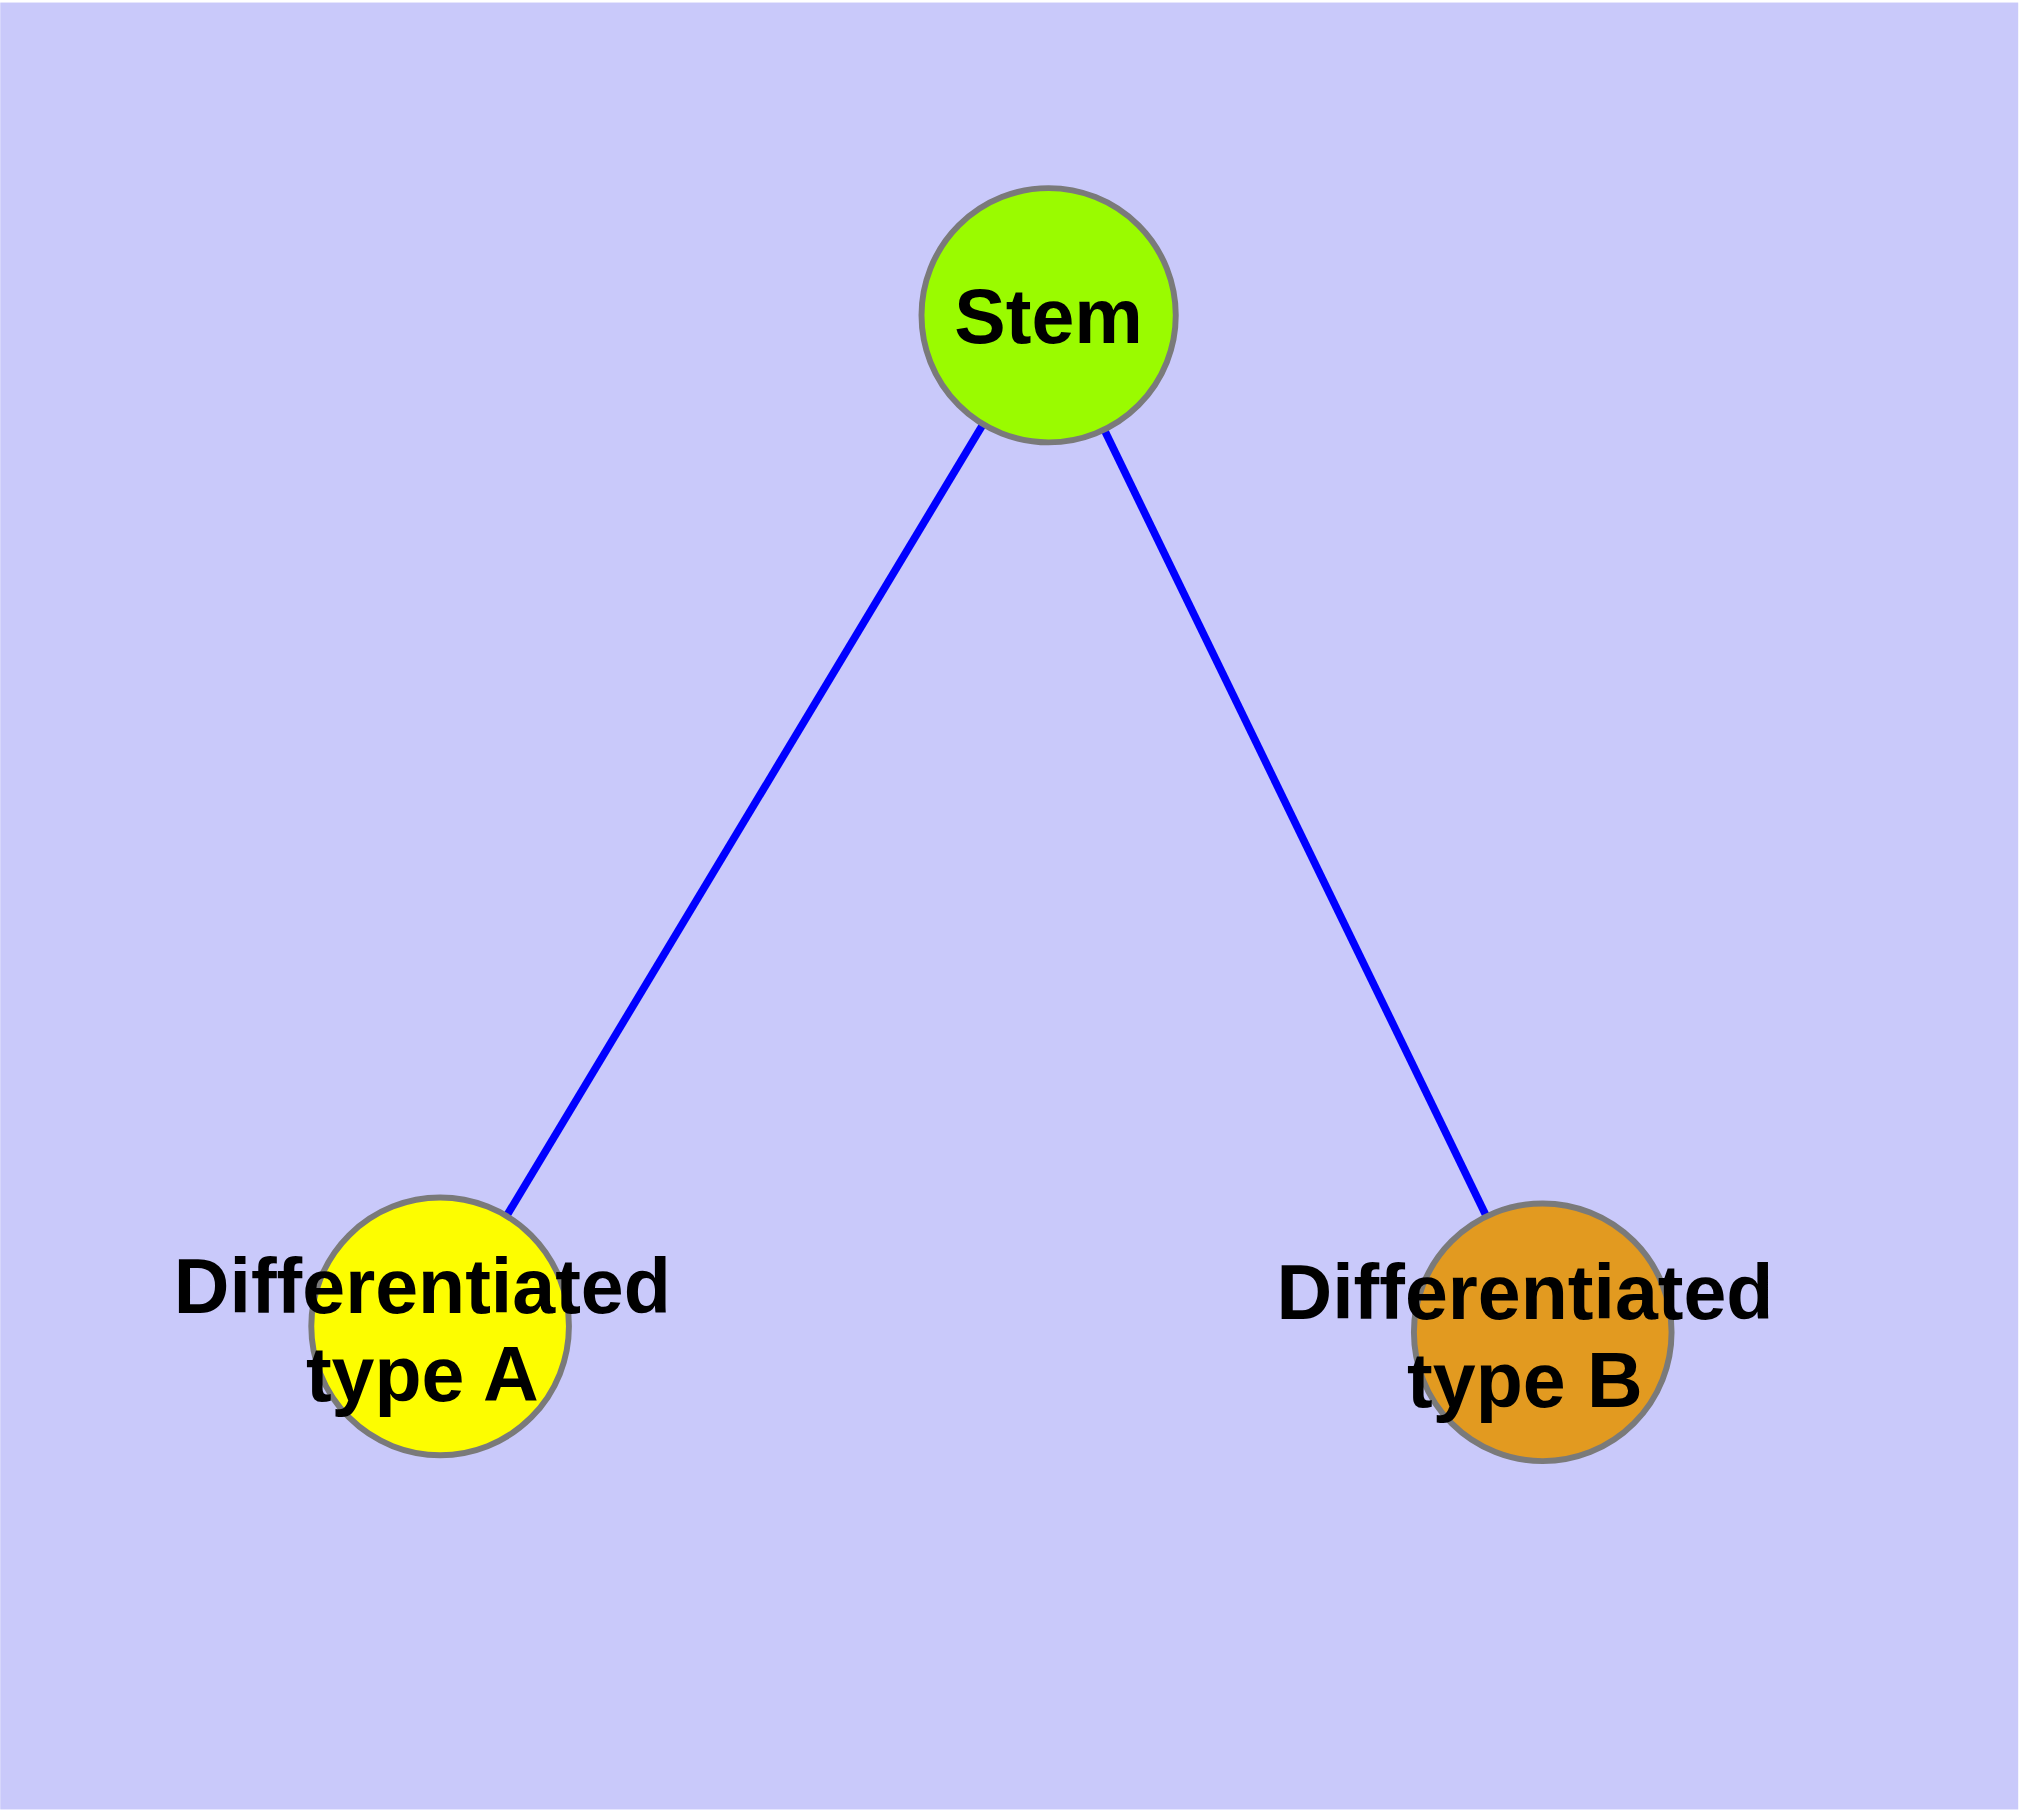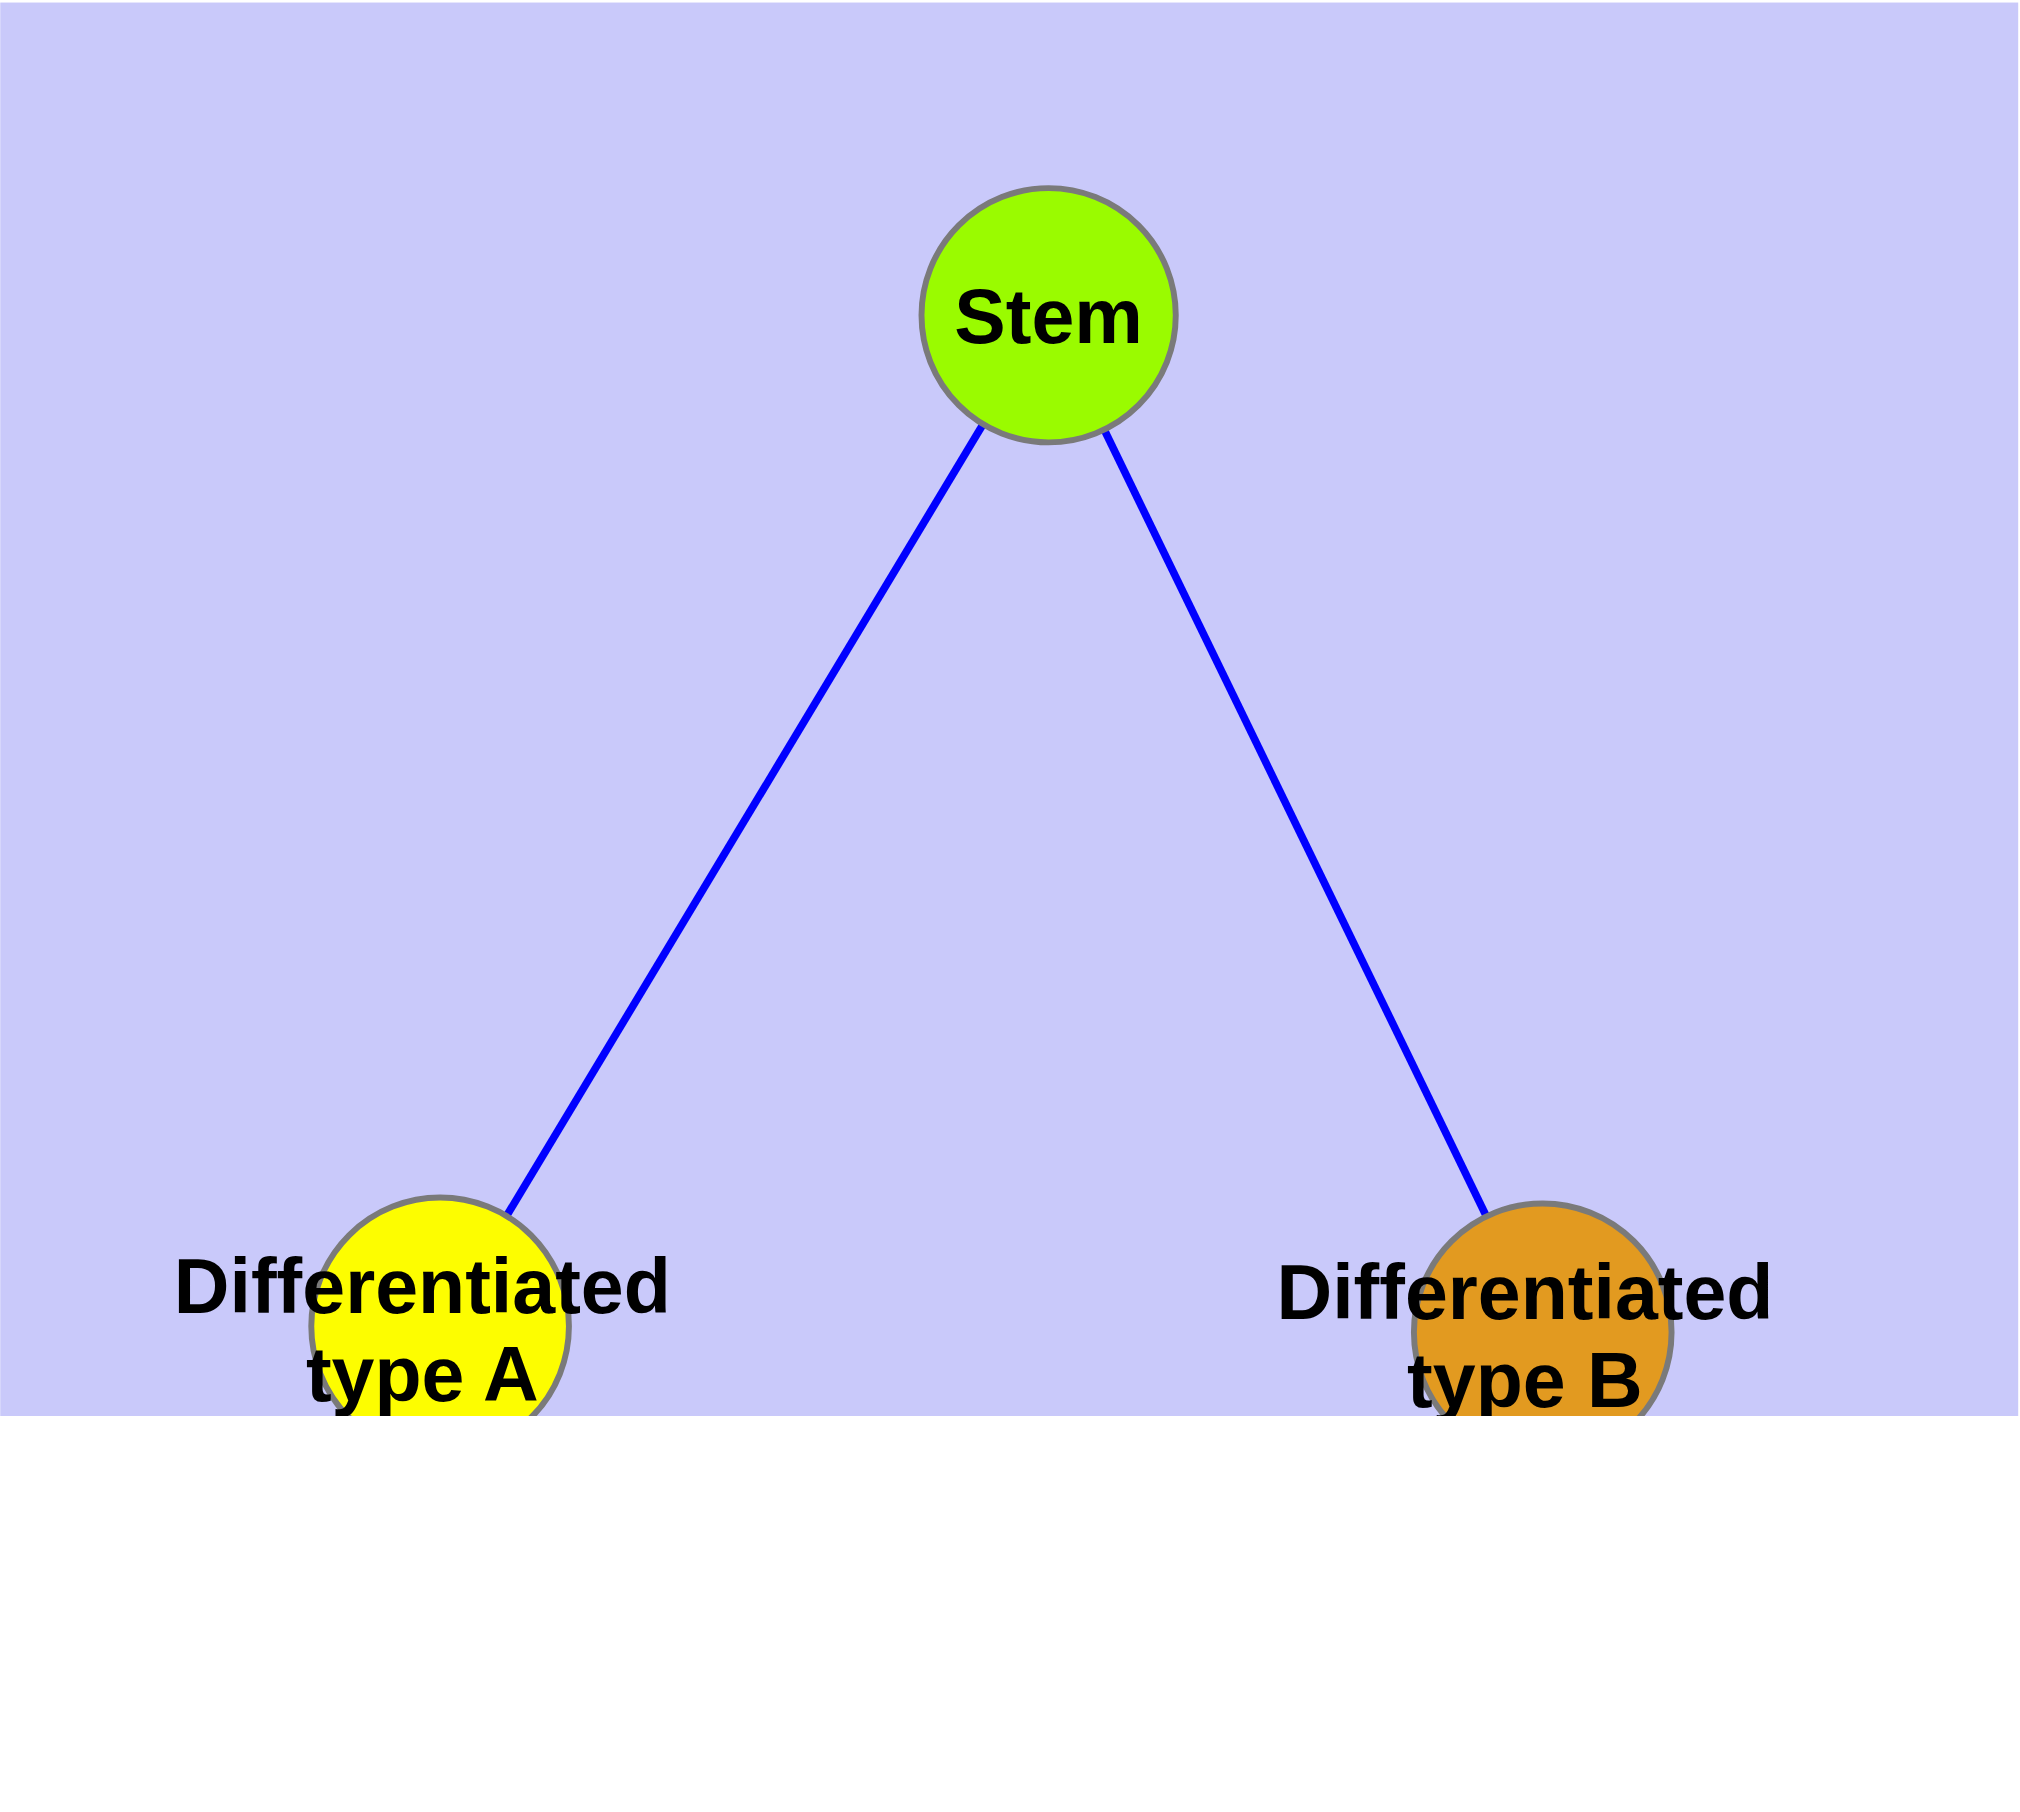--- a/index.html
+++ b/index.html
@@ -2,21 +2,21 @@
 <html style="font-size:13.6px"><head>
 <meta charset="utf-8">
 <style>
   html, body {
     margin: 0;
     padding: 0;
     background: #ffffff;
   }
   .stage {
     width: 2021px;
-    height: 1416px;
+    height: 1812px;
     position: relative;
     background: #ffffff;
   }
   svg {
     display: block;
   }
   .node-label {
     font-family: "Liberation Sans", sans-serif;
     font-weight: bold;
     font-size: 91px;

